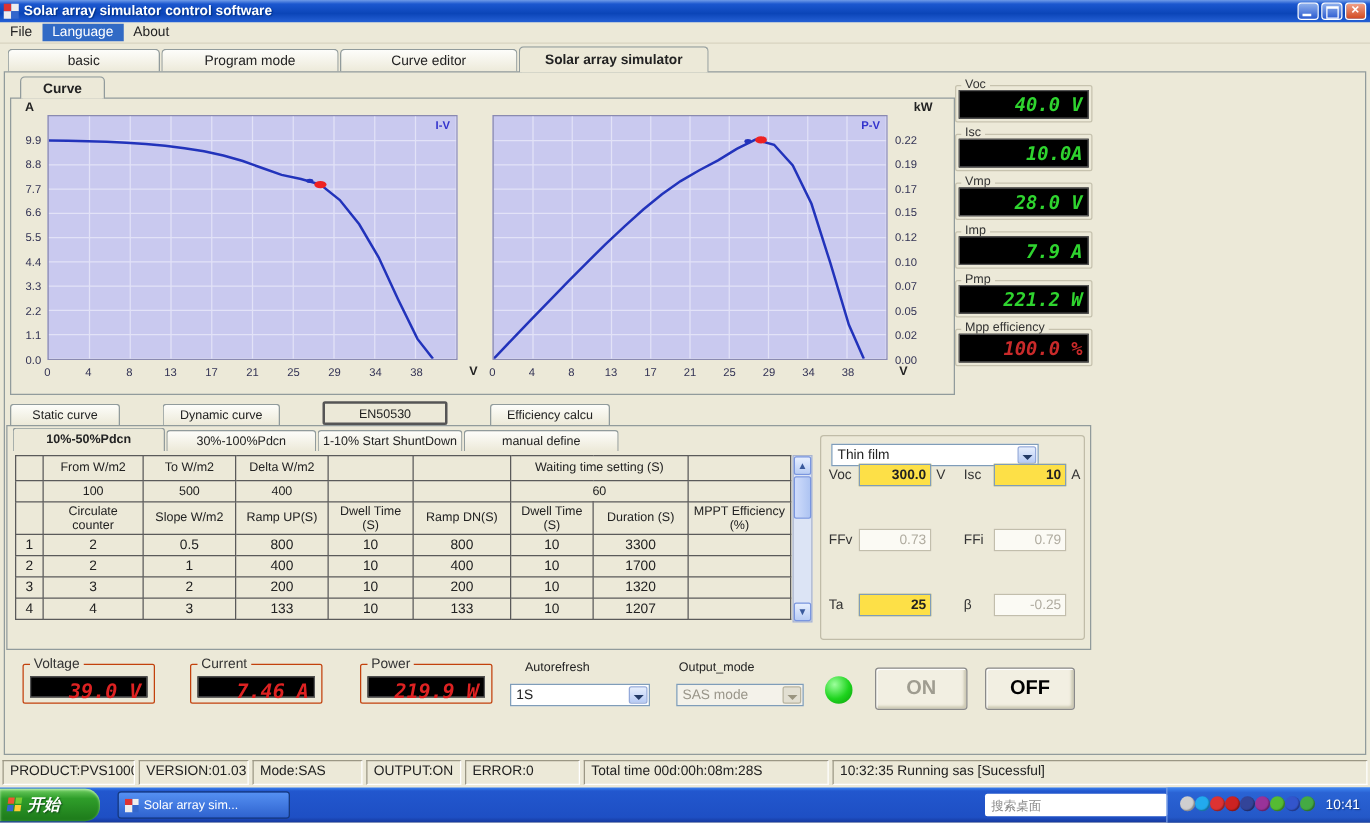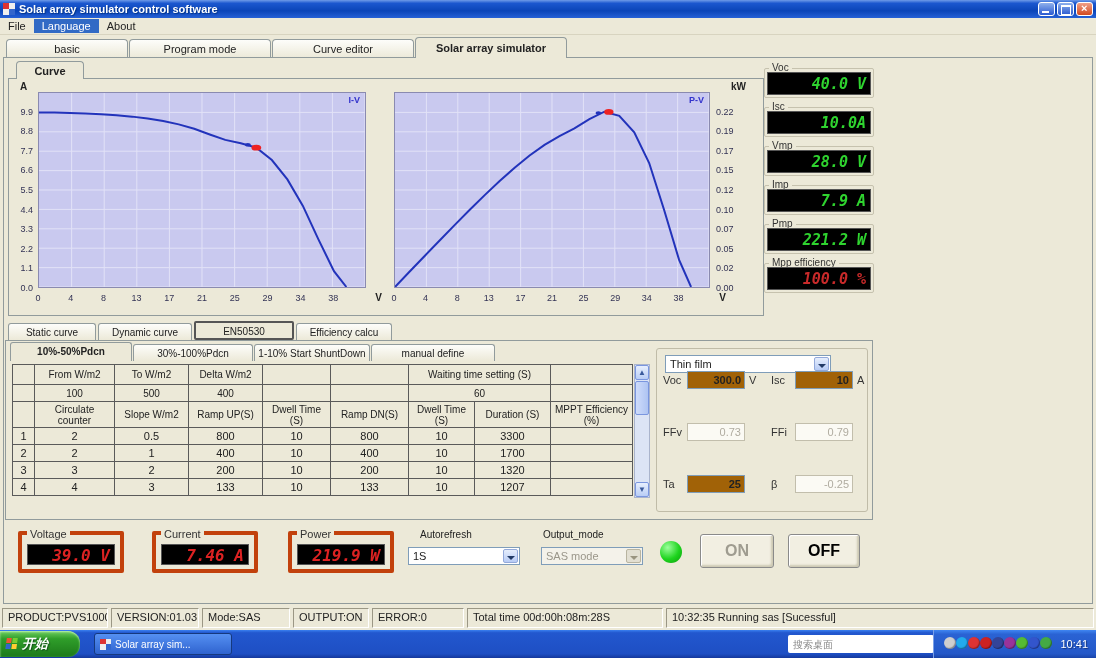--- a/index.html
+++ b/index.html
@@ -68,21 +68,21 @@
   
   .readouts { position:absolute; left:764px; top:68px; width:110px; }
   .rbox { height:30px; margin-bottom:9px; border:1px solid #c6c2ae; border-radius:2px; position:relative; }
   .rlabel { position:absolute; top:-7px; left:4px; font-size:10px; background:#ece9d8; padding:0 3px; color:#333; }
   .lcd { position:absolute; left:2px; right:2px; top:3px; bottom:2px; background:#000; border:1px solid #555;
     color:#2fd42f; font-family:"DejaVu Sans Mono",monospace; font-style:italic; font-weight:bold;
     font-size:15px; text-align:right; padding:2px 4px; line-height:18px; white-space:nowrap; }
   .lcd.red { color:#c92a2a; }
 
   
-  .ltabs { position:absolute; left:8px; top:321px; height:19px; display:flex; align-items:flex-end; }
+  .ltabs { position:absolute; left:8px; top:321px; height:19px; display:flex; align-items:flex-end;gap:32px; }
   .ltab { border:1px solid #919b9c; border-bottom:none; border-radius:3px 3px 0 0; background:linear-gradient(#fdfdfa,#ece9d8);
     font-size:10px; text-align:center; padding:3px 0 2px; margin-right:2px; height:17px; }
   .ltab.focused { border:2px solid #555; border-radius:2px; height:19px; background:#ece9d8; }
   .enpanel { position:absolute; left:5px; top:340px; width:868px; height:180px; border:1px solid #919b9c; background:#ece9d8; }
   .subtabs { position:absolute; left:10px; top:342px; height:19px; display:flex; align-items:flex-end; z-index:2; }
   .stab { border:1px solid #919b9c; border-bottom:none; border-radius:3px 3px 0 0; background:linear-gradient(#fdfdfa,#ece9d8);
     font-size:10px; text-align:center; padding:3px 0 2px; margin-right:1px; height:17px; }
   .stab.active { font-weight:bold; height:19px; background:#ece9d8; }
 
   
@@ -106,28 +106,28 @@
   .combo .cval { display:block; font-size:11px; padding:2px 18px 2px 4px; white-space:nowrap; overflow:hidden; }
   .combo .carrow { position:absolute; right:1px; top:1px; bottom:1px; width:15px;
     background:linear-gradient(#e6eefc,#b7cbf5); border:1px solid #93a9da; border-radius:2px; }
   .combo .carrow::after { content:""; position:absolute; left:3px; top:6px; border:4px solid transparent; border-top-color:#223a66; }
   .combo.dis { background:#f4f2ea; }
   .combo.dis .cval { color:#9a968a; }
   .combo.dis .carrow { background:#e2dfd2; border-color:#b8b4a0; }
   .combo.dis .carrow::after { border-top-color:#999480; }
   .fld { position:absolute; display:flex; align-items:center; gap:4px; }
   .flabel { font-size:11px; color:#333; min-width:20px; }
-  .tin { width:58px; height:18px; background:#a16207; border:1px solid #7f9db9; font-size:11px;
+  .tin { width:58px; height:18px; background:#fde047; border:1px solid #7f9db9; font-size:11px;
     text-align:right; padding:2px 3px; font-weight:bold; }
   .tin.dis { color:#b0aca0; background:#fbfaf4; border-color:#c2beac; font-weight:normal; }
   .funit { font-size:11px; color:#333; }
   .p0{left:6px;top:22px;} .p1{left:114px;top:22px;} .p2{left:6px;top:74px;} .p3{left:114px;top:74px;} .p4{left:6px;top:126px;} .p5{left:114px;top:126px;}
 
   
-  .meter { position:absolute; width:106px; height:42px; border:4px solid #c2410c; border-radius:2px; }
+  .meter { position:absolute; width:106px; height:32px; border:1px solid #c2410c; border-radius:2px; }
   .mlabel { position:absolute; top:-7px; left:5px; font-size:11px; background:#ece9d8; padding:0 3px; color:#333; }
   .meter .lcd { left:5px; right:5px; top:9px; bottom:4px; color:#d22; font-size:16px; }
   .ctl-label { position:absolute; font-size:10px; color:#222; }
   .led { position:absolute; width:22px; height:22px; border-radius:50%;
     background:radial-gradient(circle at 35% 30%, #9dff9d, #1ed41e 55%, #0b9c0b); }
   .pbtn { position:absolute; background:#f2efe2; border:1px solid #8a8a8a; border-radius:3px;
     box-shadow:inset 1px 1px 0 #fff, inset -2px -2px 2px #cdc9b4; font-weight:bold; font-size:16px;
     text-align:center; font-family:"Liberation Sans",sans-serif; }
   .pbtn.disabled { color:#9f9c90; }
 

